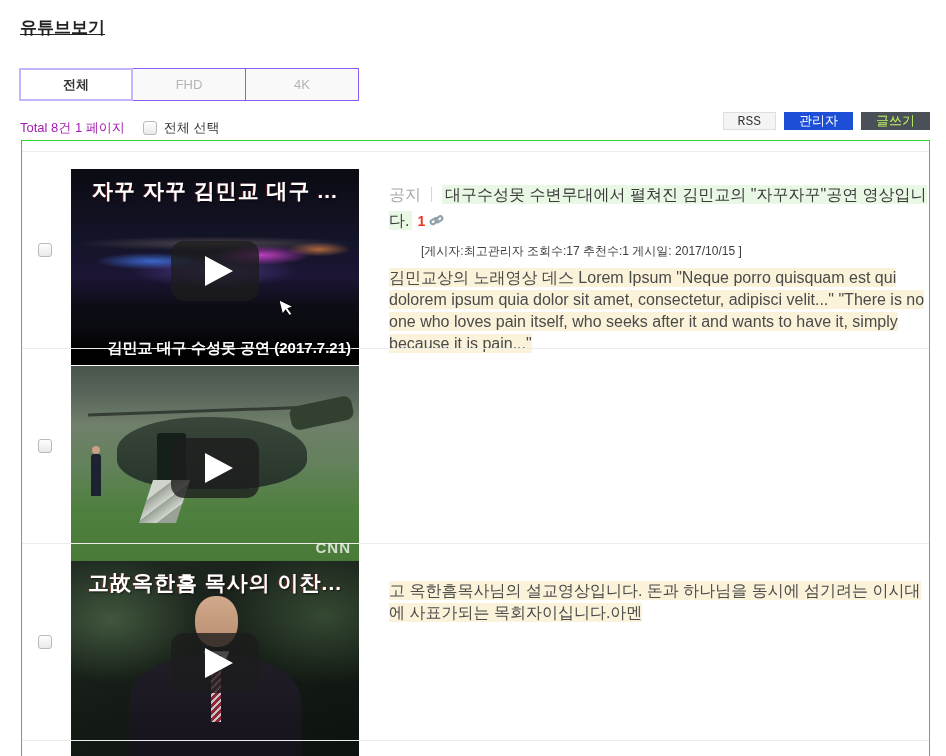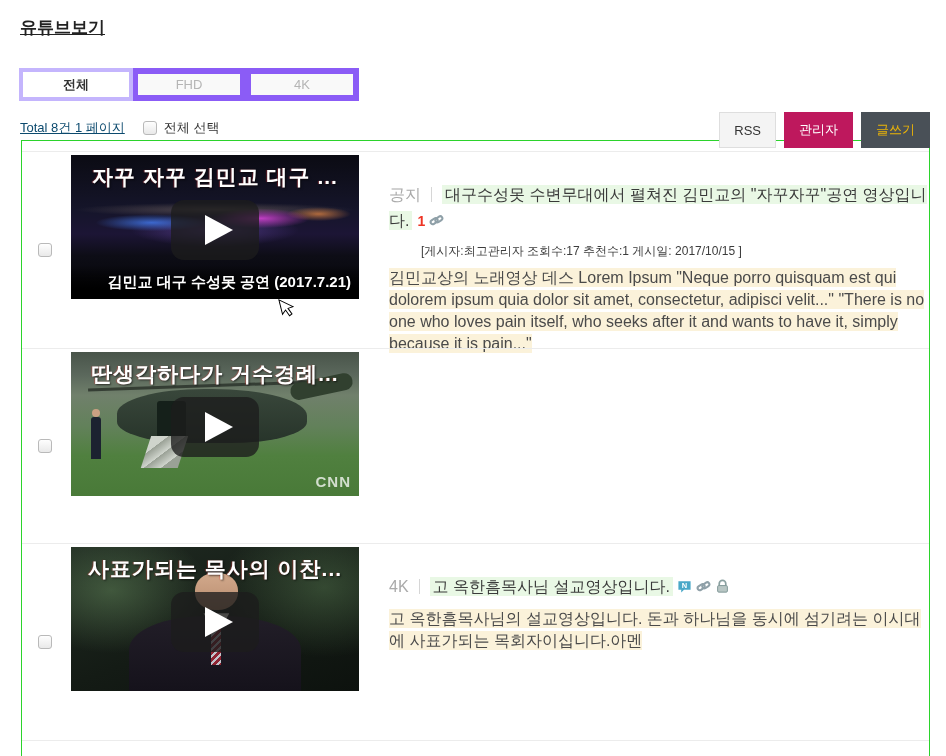--- a/index.html
+++ b/index.html
@@ -10,56 +10,56 @@
   }
   
   .page-title {
     position:absolute; left:20px; top:16px;
     font-size:17px; font-weight:bold; color:#222; text-decoration:underline;
   }
   
   .tabs { position:absolute; left:20px; top:68px; display:flex; }
   .tab {
     width:114px; height:33px; display:flex; align-items:center; justify-content:center;
-    font-size:13px; color:#b5b5b5; background:#f9f9f9; border:6px solid #8b5cf6;
+    font-size:13px; color:#b5b5b5; background:#f9f9f9; border:1px solid #8b5cf6;
     margin-left:-1px; cursor:pointer;
   }
   .tab.active {
-    background:#fff; border:4px solid #c4b5fd; color:#333; font-weight:bold; z-index:2;
+    background:#fff; border:2px solid #c4b5fd; color:#333; font-weight:bold; z-index:2;
   }
   
   .info-row { position:absolute; left:20px; top:119px; display:flex; align-items:center; font-size:13px; }
-  .total-text { text-decoration:underline; color:#0c4a6e; }
+  .total-text { color:#a21caf; }
   .chk {
     appearance:none; -webkit-appearance:none; width:14px; height:14px;
     border:1px solid #b9b9b9; border-radius:3px;
     background:linear-gradient(180deg,#fefefe,#e9e9e9); cursor:pointer;
   }
   .select-all-chk { margin-left:18px; margin-right:7px; }
   
   .actions { position:absolute; right:16px; top:112px; display:flex; gap:8px; z-index:5; }
   .btn {
-    height:36px; display:flex; align-items:center; justify-content:center;
-    font-size:13px; padding:0 14px; cursor:pointer; border:1px solid transparent;
+    height:18px; display:flex; align-items:center; justify-content:center;
+    font-size:13px; padding:0 14px; cursor:pointer; border:1px solid transparent;font-family:Liberation Mono, monospace;
   }
   .btn-rss   { background:#f4f4f4; border-color:#dedede; color:#333; }
-  .btn-admin { background:#be185d; color:#fff; }
-  .btn-write { background:#495057; color:#eab308; }
+  .btn-admin { background:#1d4ed8; color:#fff; }
+  .btn-write { background:#495057; color:#bef264; }
   
   .board {
     position:absolute; left:21px; top:140px; width:909px; height:660px;
     border:1px solid #2bd32b; background:#fff; padding-top:10px;
   }
   .item { position:relative; border-top:1px solid #ececec; }
   .item-1 { height:197px; } .item-2 { height:195px; } .item-3 { height:197px; }
   .item-4 { height:190px; }
   .row-chk { position:absolute; left:16px; top:50%; margin-top:-7px; }
   
   .thumb {
-    position:absolute; left:49px; top:3px; width:288px; height:144px;
+    position:absolute; left:49px; top:17px; width:288px; height:196px;
     overflow:hidden; cursor:pointer; background:#737373;
   }
   .thumb-overlay-top {
     position:absolute; top:8px; left:0; right:0; text-align:center;
     color:#fff; font-size:21px; font-weight:bold; letter-spacing:1px;
     text-shadow:1px 1px 2px rgba(0,0,0,.6), -1px 0 1px rgba(255,60,60,.35);
     white-space:nowrap; z-index:3;
   }
   .thumb-overlay-bottom {
     position:absolute; bottom:7px; right:8px; color:#fff; font-size:15px; font-weight:bold;
@@ -203,55 +203,40 @@
   <div class="item item-2">
     <input type="checkbox" class="chk row-chk" style="">
     <div class="thumb">
       <div class="thumb-art-2"></div>
       <div class="heli-rotor"></div>
       <div class="heli-tail"></div>
       <div class="heli-body"></div>
       <div class="heli-door"></div>
       <div class="heli-stairs"></div>
       <div class="marine"></div>
-      <div class="thumb-overlay-top">딴생각하다가 거수경례...</div>
       <div class="play"></div>
       <div class="cnn-logo">CNN</div>
     </div>
     <div class="item-text">
       <div class="desc"></div>
     </div>
   </div>
 
   <div class="item item-3">
     <input type="checkbox" class="chk row-chk" style="">
     <div class="thumb">
       <div class="thumb-art-3"></div>
       <div class="preacher-suit"></div>
       <div class="preacher-face"></div>
       <div class="preacher-shirt"></div>
       <div class="preacher-tie"></div>
-      <div class="thumb-overlay-top">사표가되는 목사의 이찬...</div>
+      <div class="thumb-overlay-top">고故옥한흠 목사의 이찬...</div>
       <div class="play"></div>
     </div>
     <div class="item-text">
-      <div class="title-line">
-        <span class="cat">4K</span><span class="sep"></span><a class="title">고 옥한흠목사님 설교영상입니다.</a><span class="ticon"><svg width="15" height="15" viewBox="0 0 16 16">
-              <path d="M1.5 2.5h13v9h-7l-3 3v-3h-3z" fill="#49a8c8"></path>
-              <text x="8" y="9.6" font-size="8" font-weight="bold" fill="#fff" text-anchor="middle" font-family="sans-serif">N</text>
-            </svg></span><span class="ticon"><svg width="15" height="15" viewBox="0 0 16 16">
-              <g fill="none" stroke="#8fa0a8" stroke-width="2.2">
-                <rect x="1.5" y="6.5" width="8" height="4.5" rx="2.2" transform="rotate(-35 5.5 8.75)"></rect>
-                <rect x="6.5" y="4.5" width="8" height="4.5" rx="2.2" transform="rotate(-35 10.5 6.75)"></rect>
-              </g>
-            </svg></span><span class="ticon"><svg width="15" height="15" viewBox="0 0 16 16">
-              <path d="M4.5 7V5a3.5 3.5 0 0 1 7 0v2" fill="none" stroke="#8aa0a0" stroke-width="1.8"></path>
-              <rect x="2.8" y="7" width="10.4" height="7" rx="1.2" fill="#b8c6c4" stroke="#7d9494"></rect>
-            </svg></span>
-      </div>
       <div class="desc"><span>고 옥한흠목사님의 설교영상입니다. 돈과 하나님을 동시에 섬기려는 이시대에 사표가되는 목회자이십니다.아멘</span></div>
     </div>
   </div>
 
   <div class="item item-4">
 
     <div class="item-text">
       <div class="title-line">
         
       </div>

